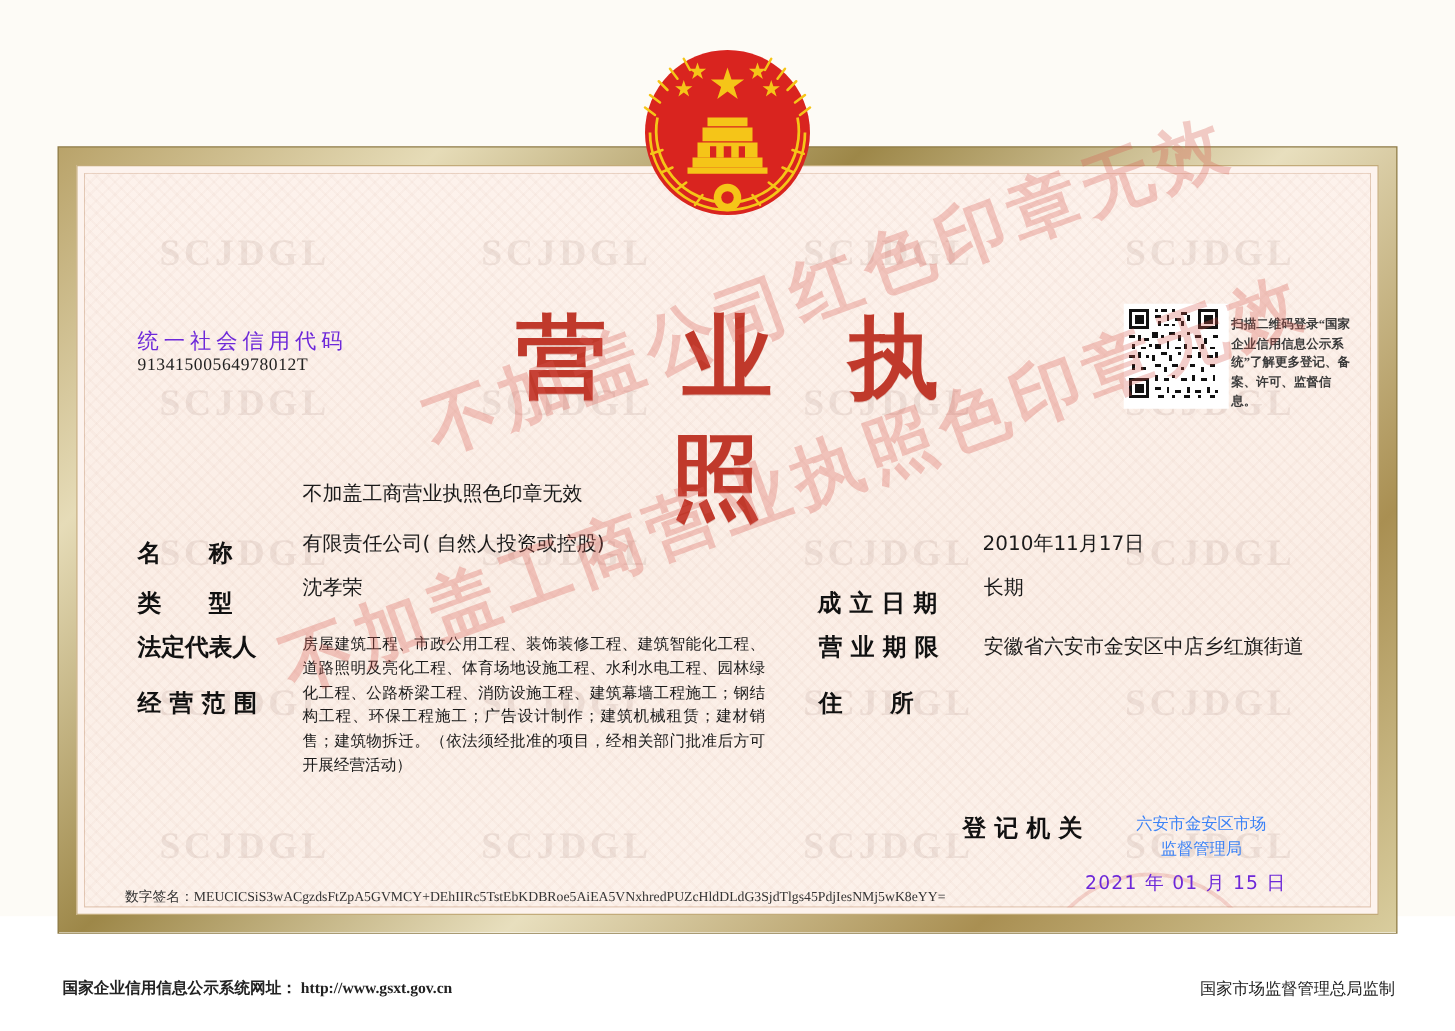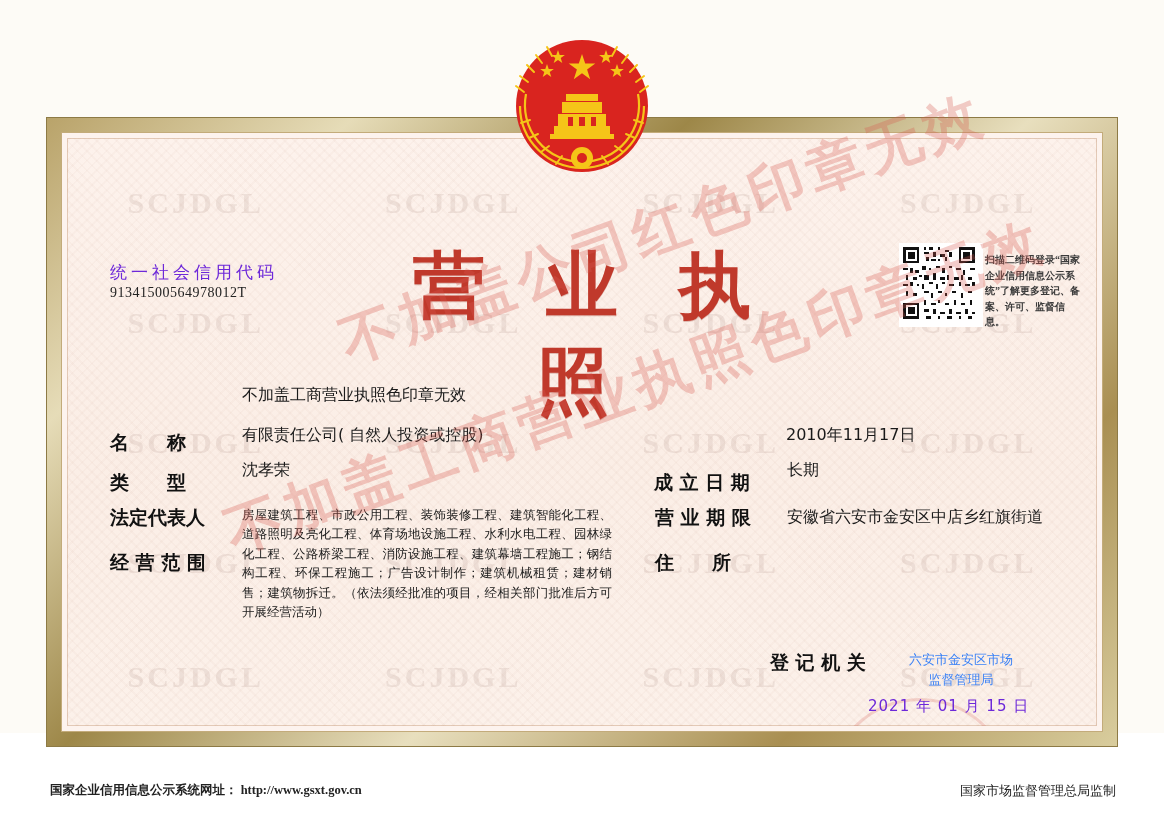--- a/index.html
+++ b/index.html
@@ -361,20 +361,23 @@
     <span id="addr-text">安徽省六安市金安区中店乡红旗街道</span>
   </div>
 
   <div id="row-authority">
     <span id="auth-label">登 记 机 关</span>
     <span id="auth-value">六安市金安区市场监督管理局</span>
   </div>
 
   <div id="issue-date">2021 年  01 月  15 日</div>
 
+  <div id="digital-sig">
+    <span id="sig-label">数字签名：</span><span>MEUCICSiS3wACgzdsFtZpA5GVMCY+DEhIIRc5TstEbKDBRoe5AiEA5VNxhredPUZcHldDLdG3SjdTlgs45PdjIesNMj5wK8eYY=</span>
+  </div>
 
   <div class="redwm" id="redwm1">不加盖公司红色印章无效</div>
   <div class="redwm" id="redwm2">不加盖工商营业执照色印章无效</div>
 
   <div id="footer-left">国家企业信用信息公示系统网址：  http://www.gsxt.gov.cn</div>
   <div id="footer-right">国家市场监督管理总局监制</div>
 
 </div>
 
 </body></html>

